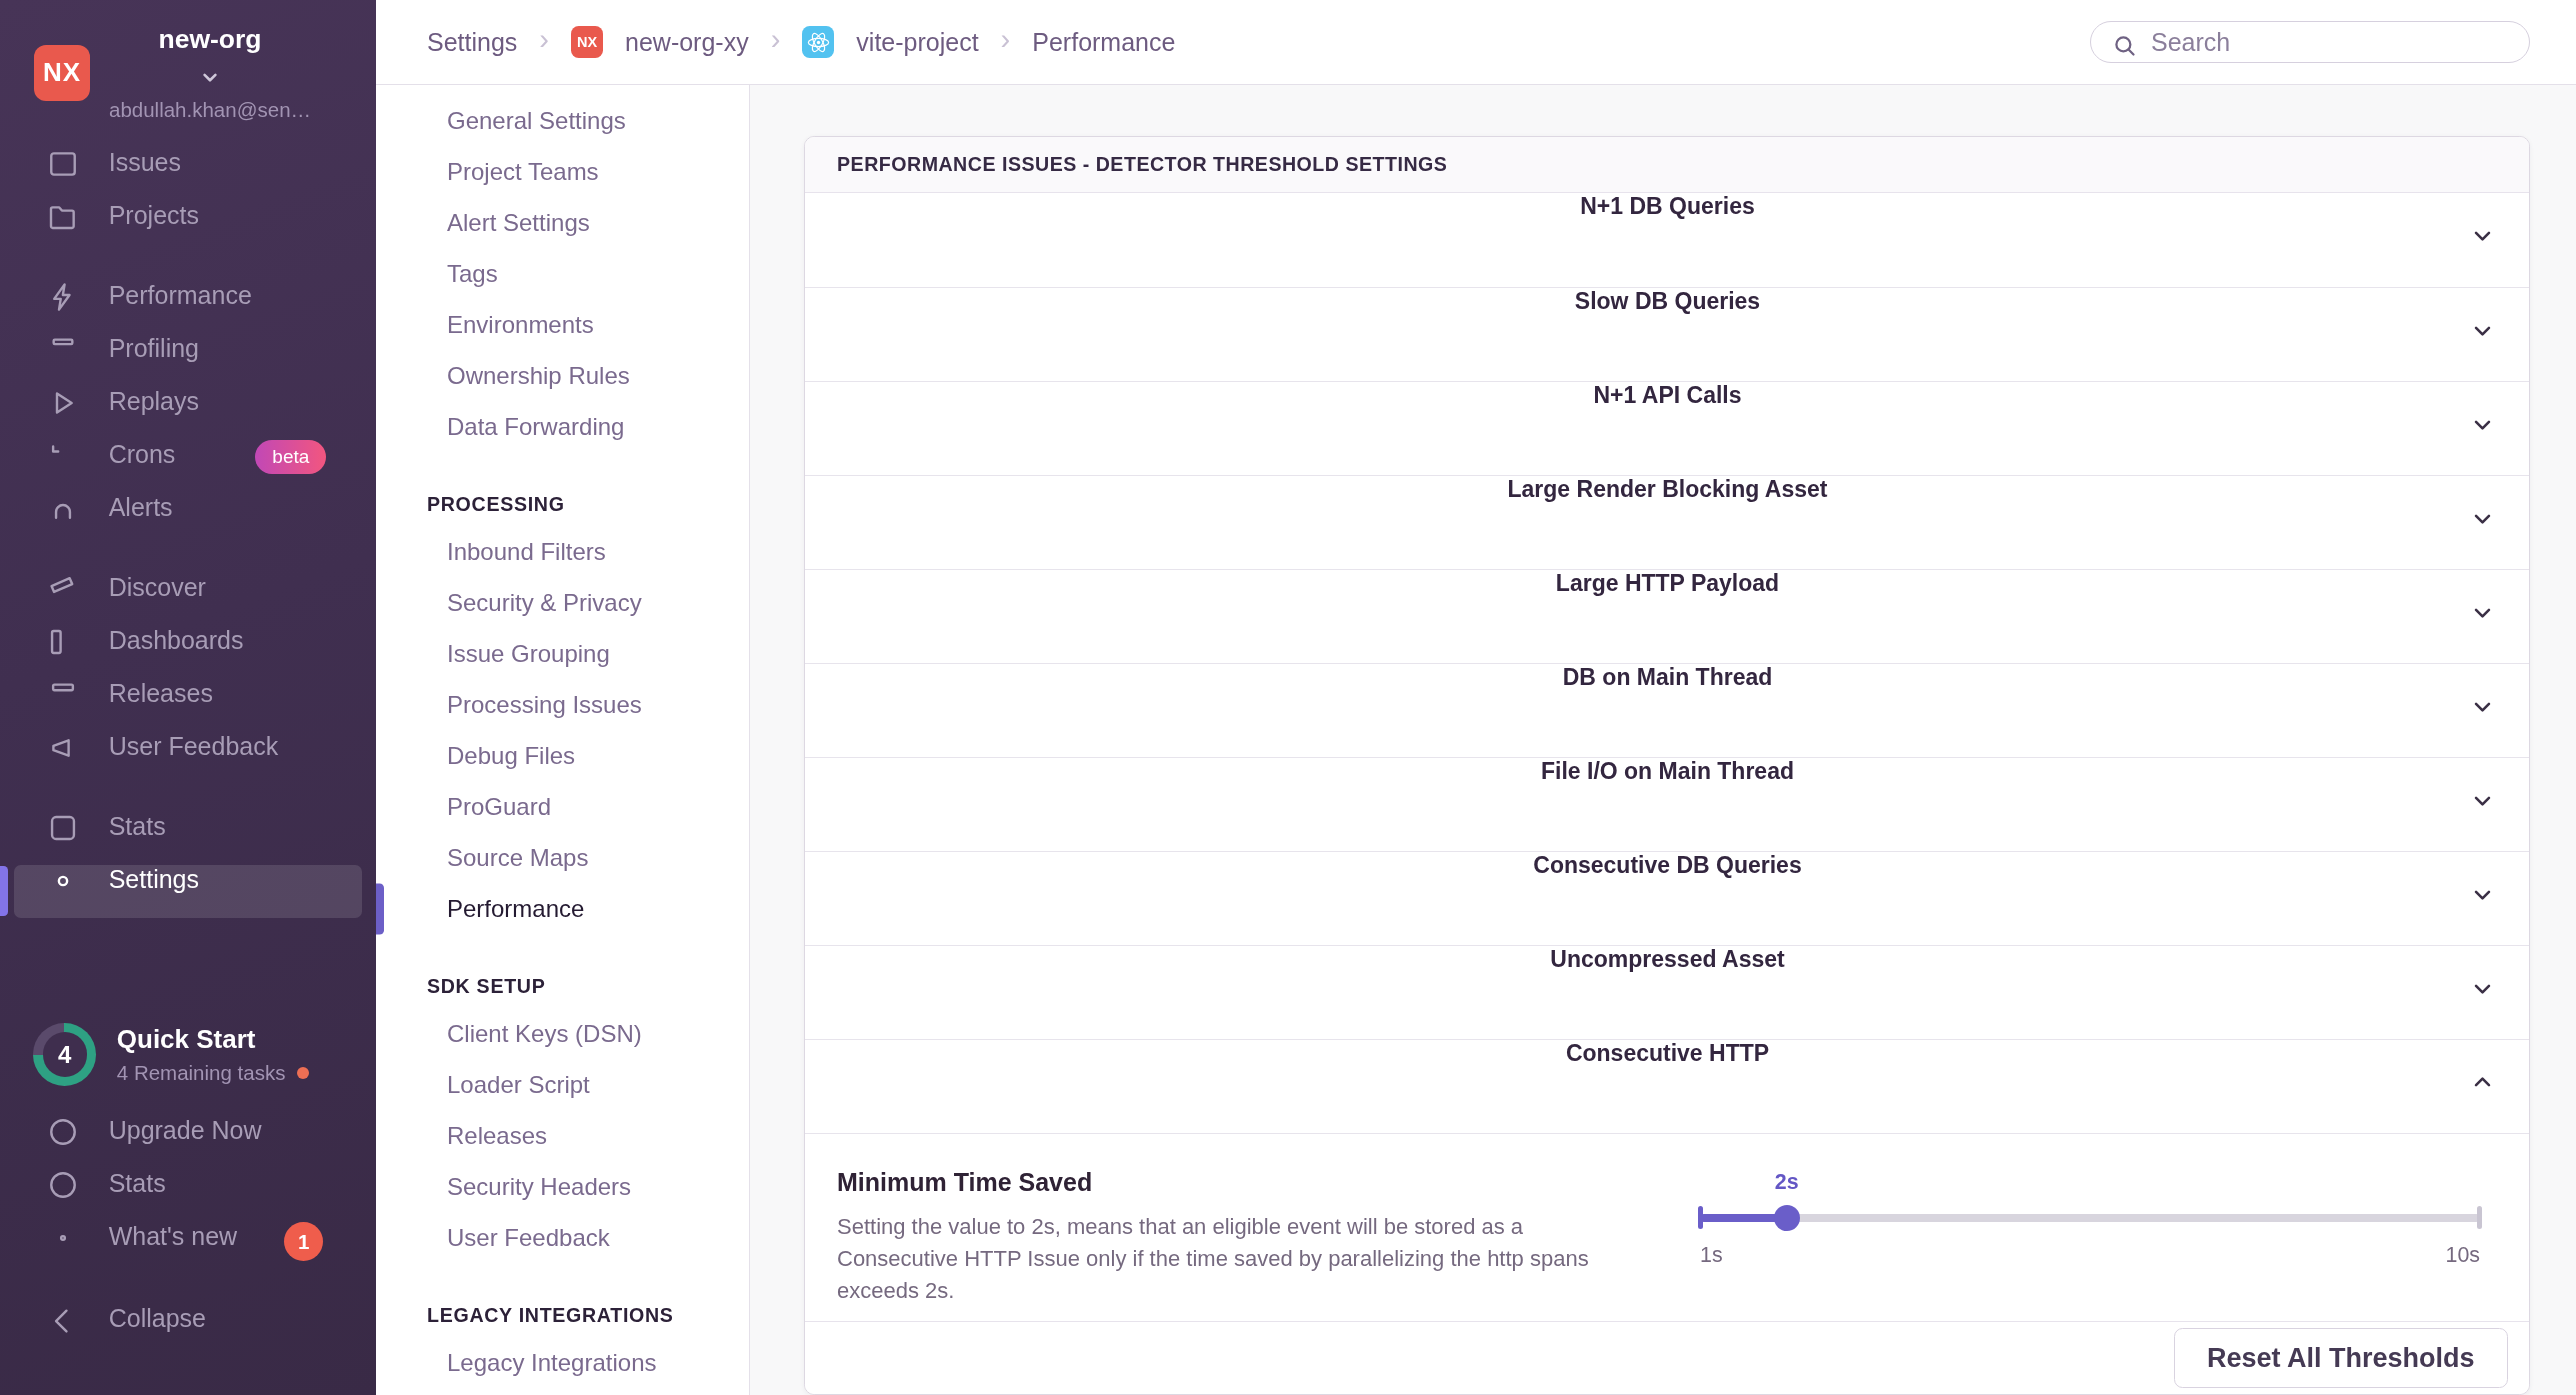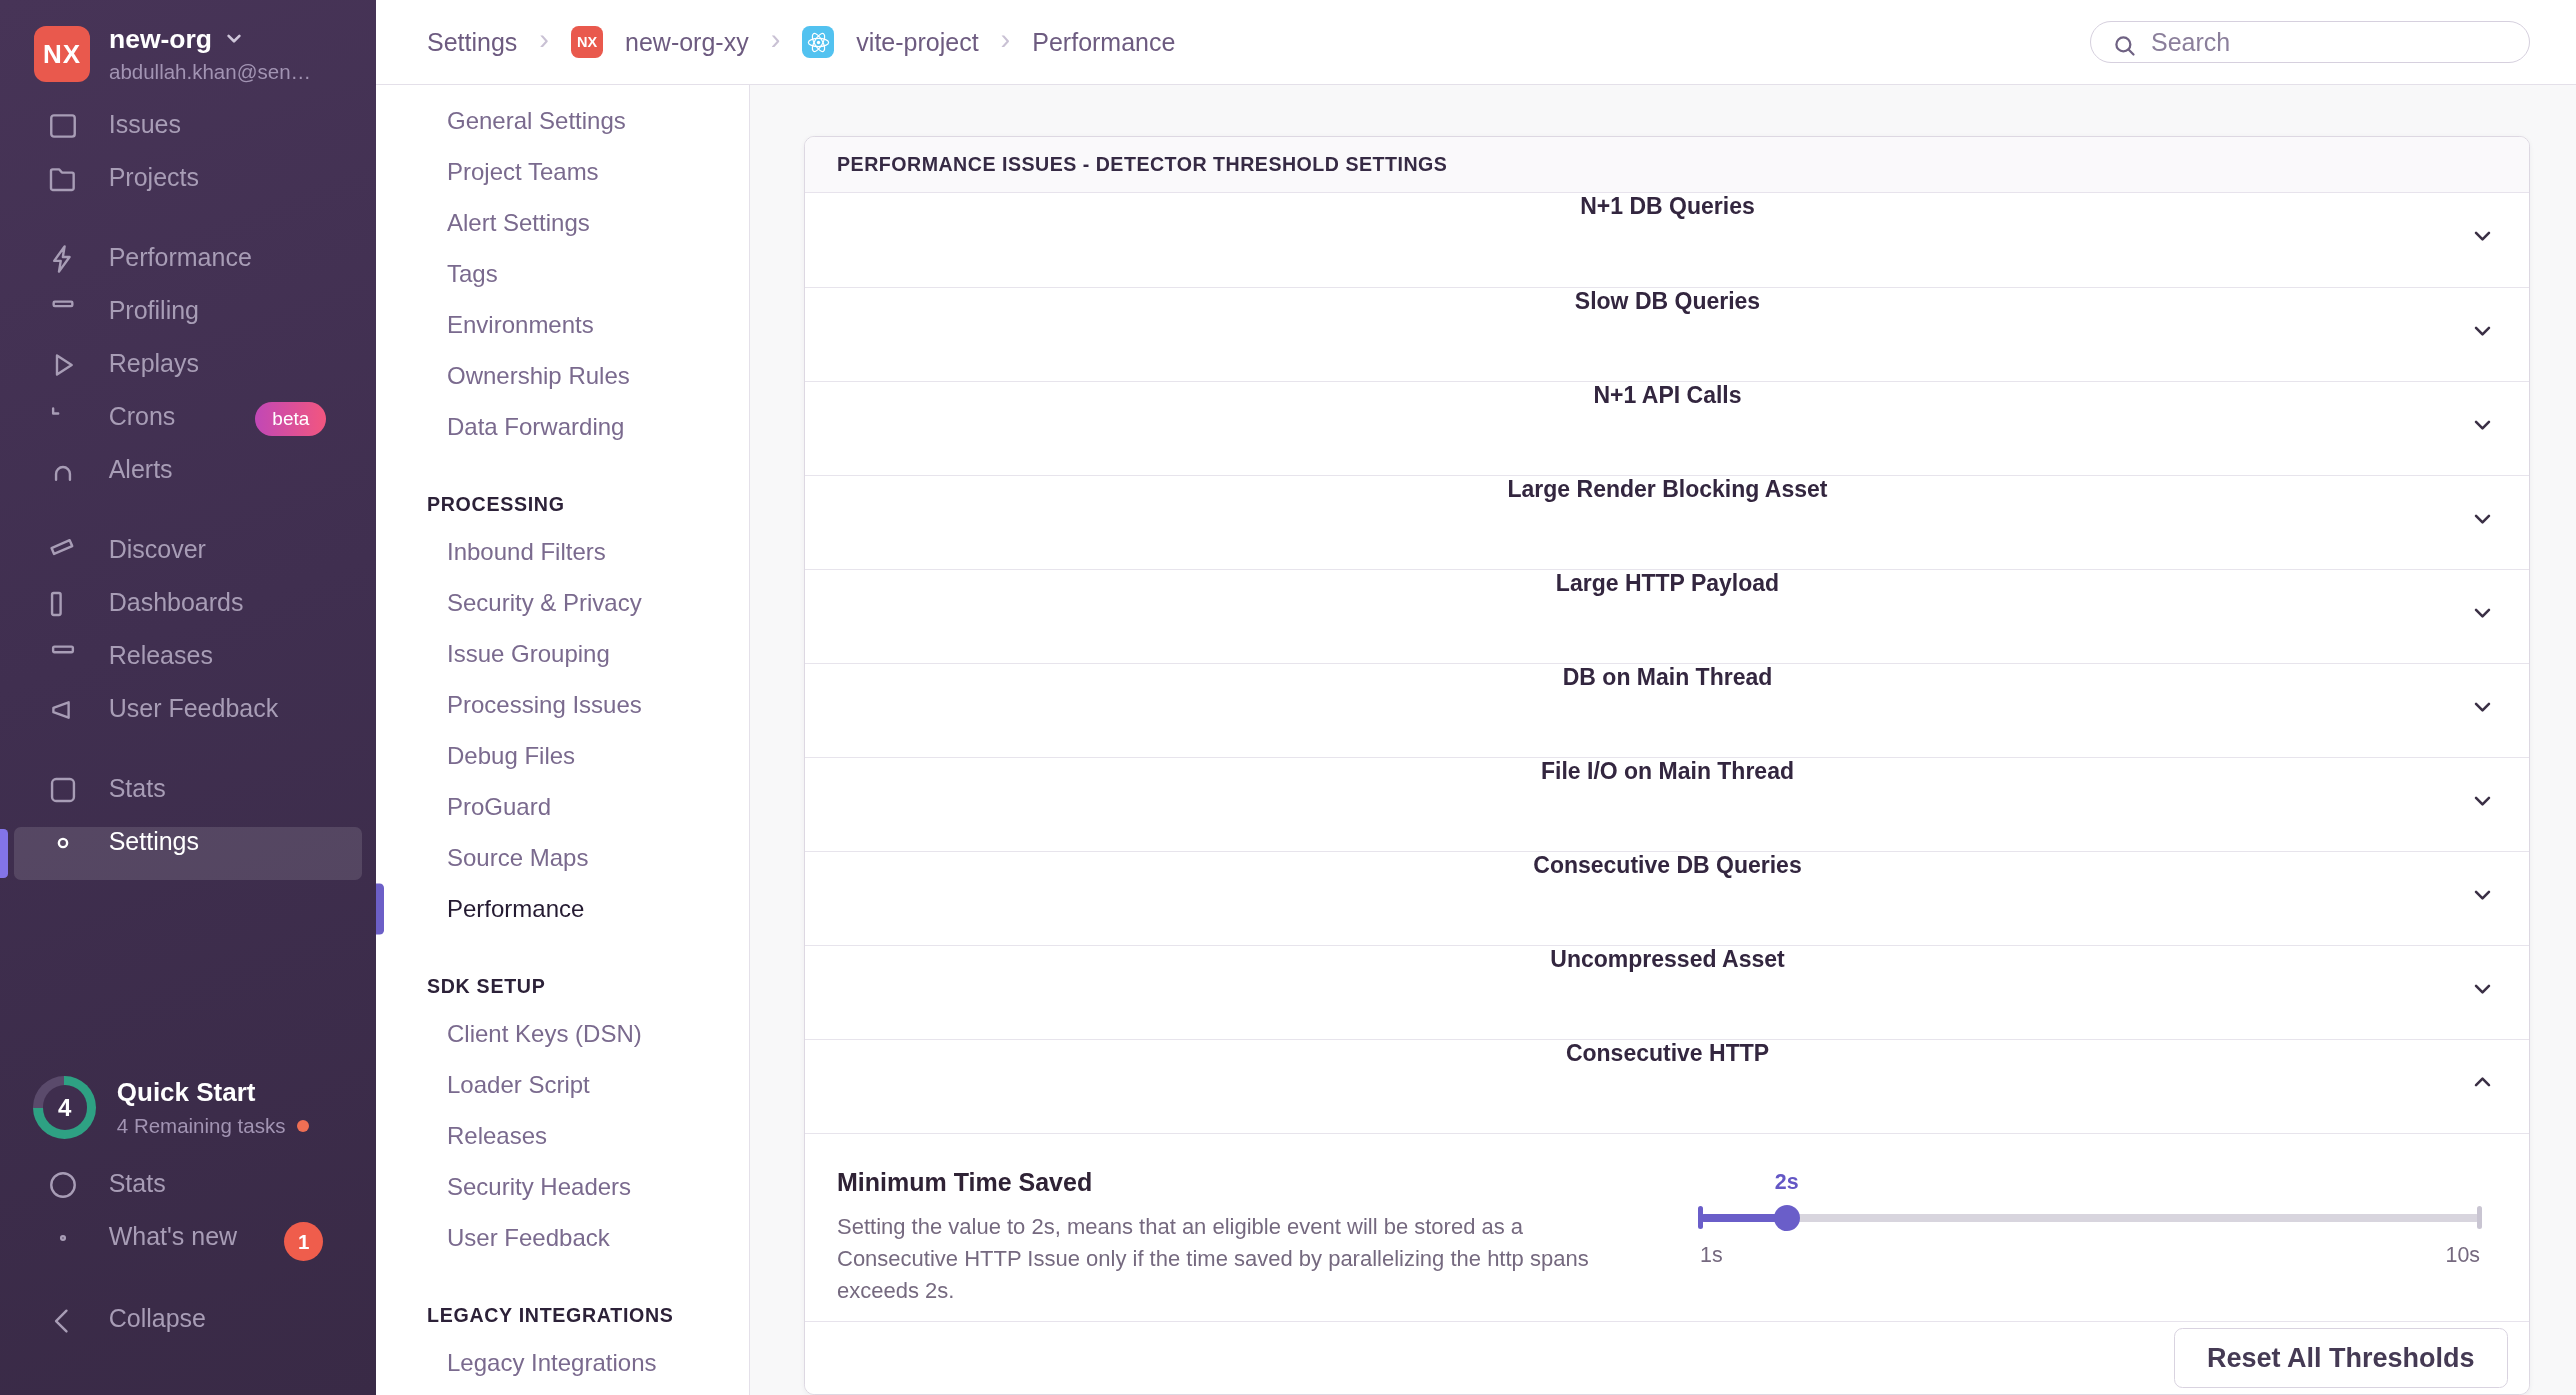--- a/index.html
+++ b/index.html
@@ -8,21 +8,21 @@
   body { display:flex; }
 
   
   .sidebar { width:376px; flex:0 0 376px; height:100%;
     background:linear-gradient(160deg,#473457 0%,#402f50 45%,#392a46 100%);
     color:#a89db6; display:flex; flex-direction:column; padding:24px 0 12px 0; }
   .org-row { display:flex; align-items:center; padding:0 20.5px 0 34px; margin-bottom:26px; }
   .org-avatar { width:56px; height:56px; border-radius:12px; background:#e9594d; color:#fff;
     font-weight:bold; font-size:26px; display:flex; align-items:center; justify-content:center; letter-spacing:0.9px; }
   .org-meta { margin-left:19px; min-width:0; }
-  .org-name-line { display:flex; align-items:center; gap:8.5px; }
+  .org-name-line { display:flex; align-items:center; gap:8.5px;flex-direction:column; }
   .org-name { color:#fff; font-weight:bold; font-size:26.5px; }
   .org-caret svg { width:26px; height:26px; stroke:#cfc7da; }
   .org-email { color:#a294b3; font-size:20.5px; margin-top:5.1px; max-width:239px;
     overflow:hidden; text-overflow:ellipsis; white-space:nowrap; }
 
   ul.nav-group { list-style:none; margin-bottom:27px; }
   .nav-item { position:relative; display:flex; height:53px;
     margin:0 13.7px; padding-left:33px; border-radius:6.8px; font-size:25px; cursor:pointer; }
   .nav-item .nav-icon { width:32px; height:32px; margin-right:30px; display:flex; }
   .nav-item .nav-icon svg { width:32px; height:32px; fill:none; stroke:currentColor;
@@ -318,20 +318,30 @@
       <div class="qs-meta">
         <div class="qs-title">Quick Start</div>
         <div class="qs-sub">
           <span>4 Remaining tasks</span>
           <span class="qs-dot"></span>
         </div>
       </div>
     </div>
     <nav>
         <ul class="nav-group">
+          <li class="nav-item">
+            <span class="nav-icon">
+              <svg viewBox="0 0 24 24">
+                <circle cx="12" cy="12" r="8.8">
+                  <path d="M12.8 7.2l-3.4 5h2.6l-1 4.6 3.5-5.1h-2.6z"></path>
+                </circle>
+              </svg>
+            </span>
+            <span class="nav-label">Upgrade Now</span>
+          </li>
           <li class="nav-item">
             <span class="nav-icon">
               <svg viewBox="0 0 24 24">
                 <circle cx="12" cy="12" r="8.8">
                   <path d="M9.6 9.3a2.5 2.5 0 114.1 2c-.9.8-1.7 1.3-1.7 2.5">
                     <path d="M12 16.6v.4"></path>
                   </path>
                 </circle>
               </svg>
             </span>

